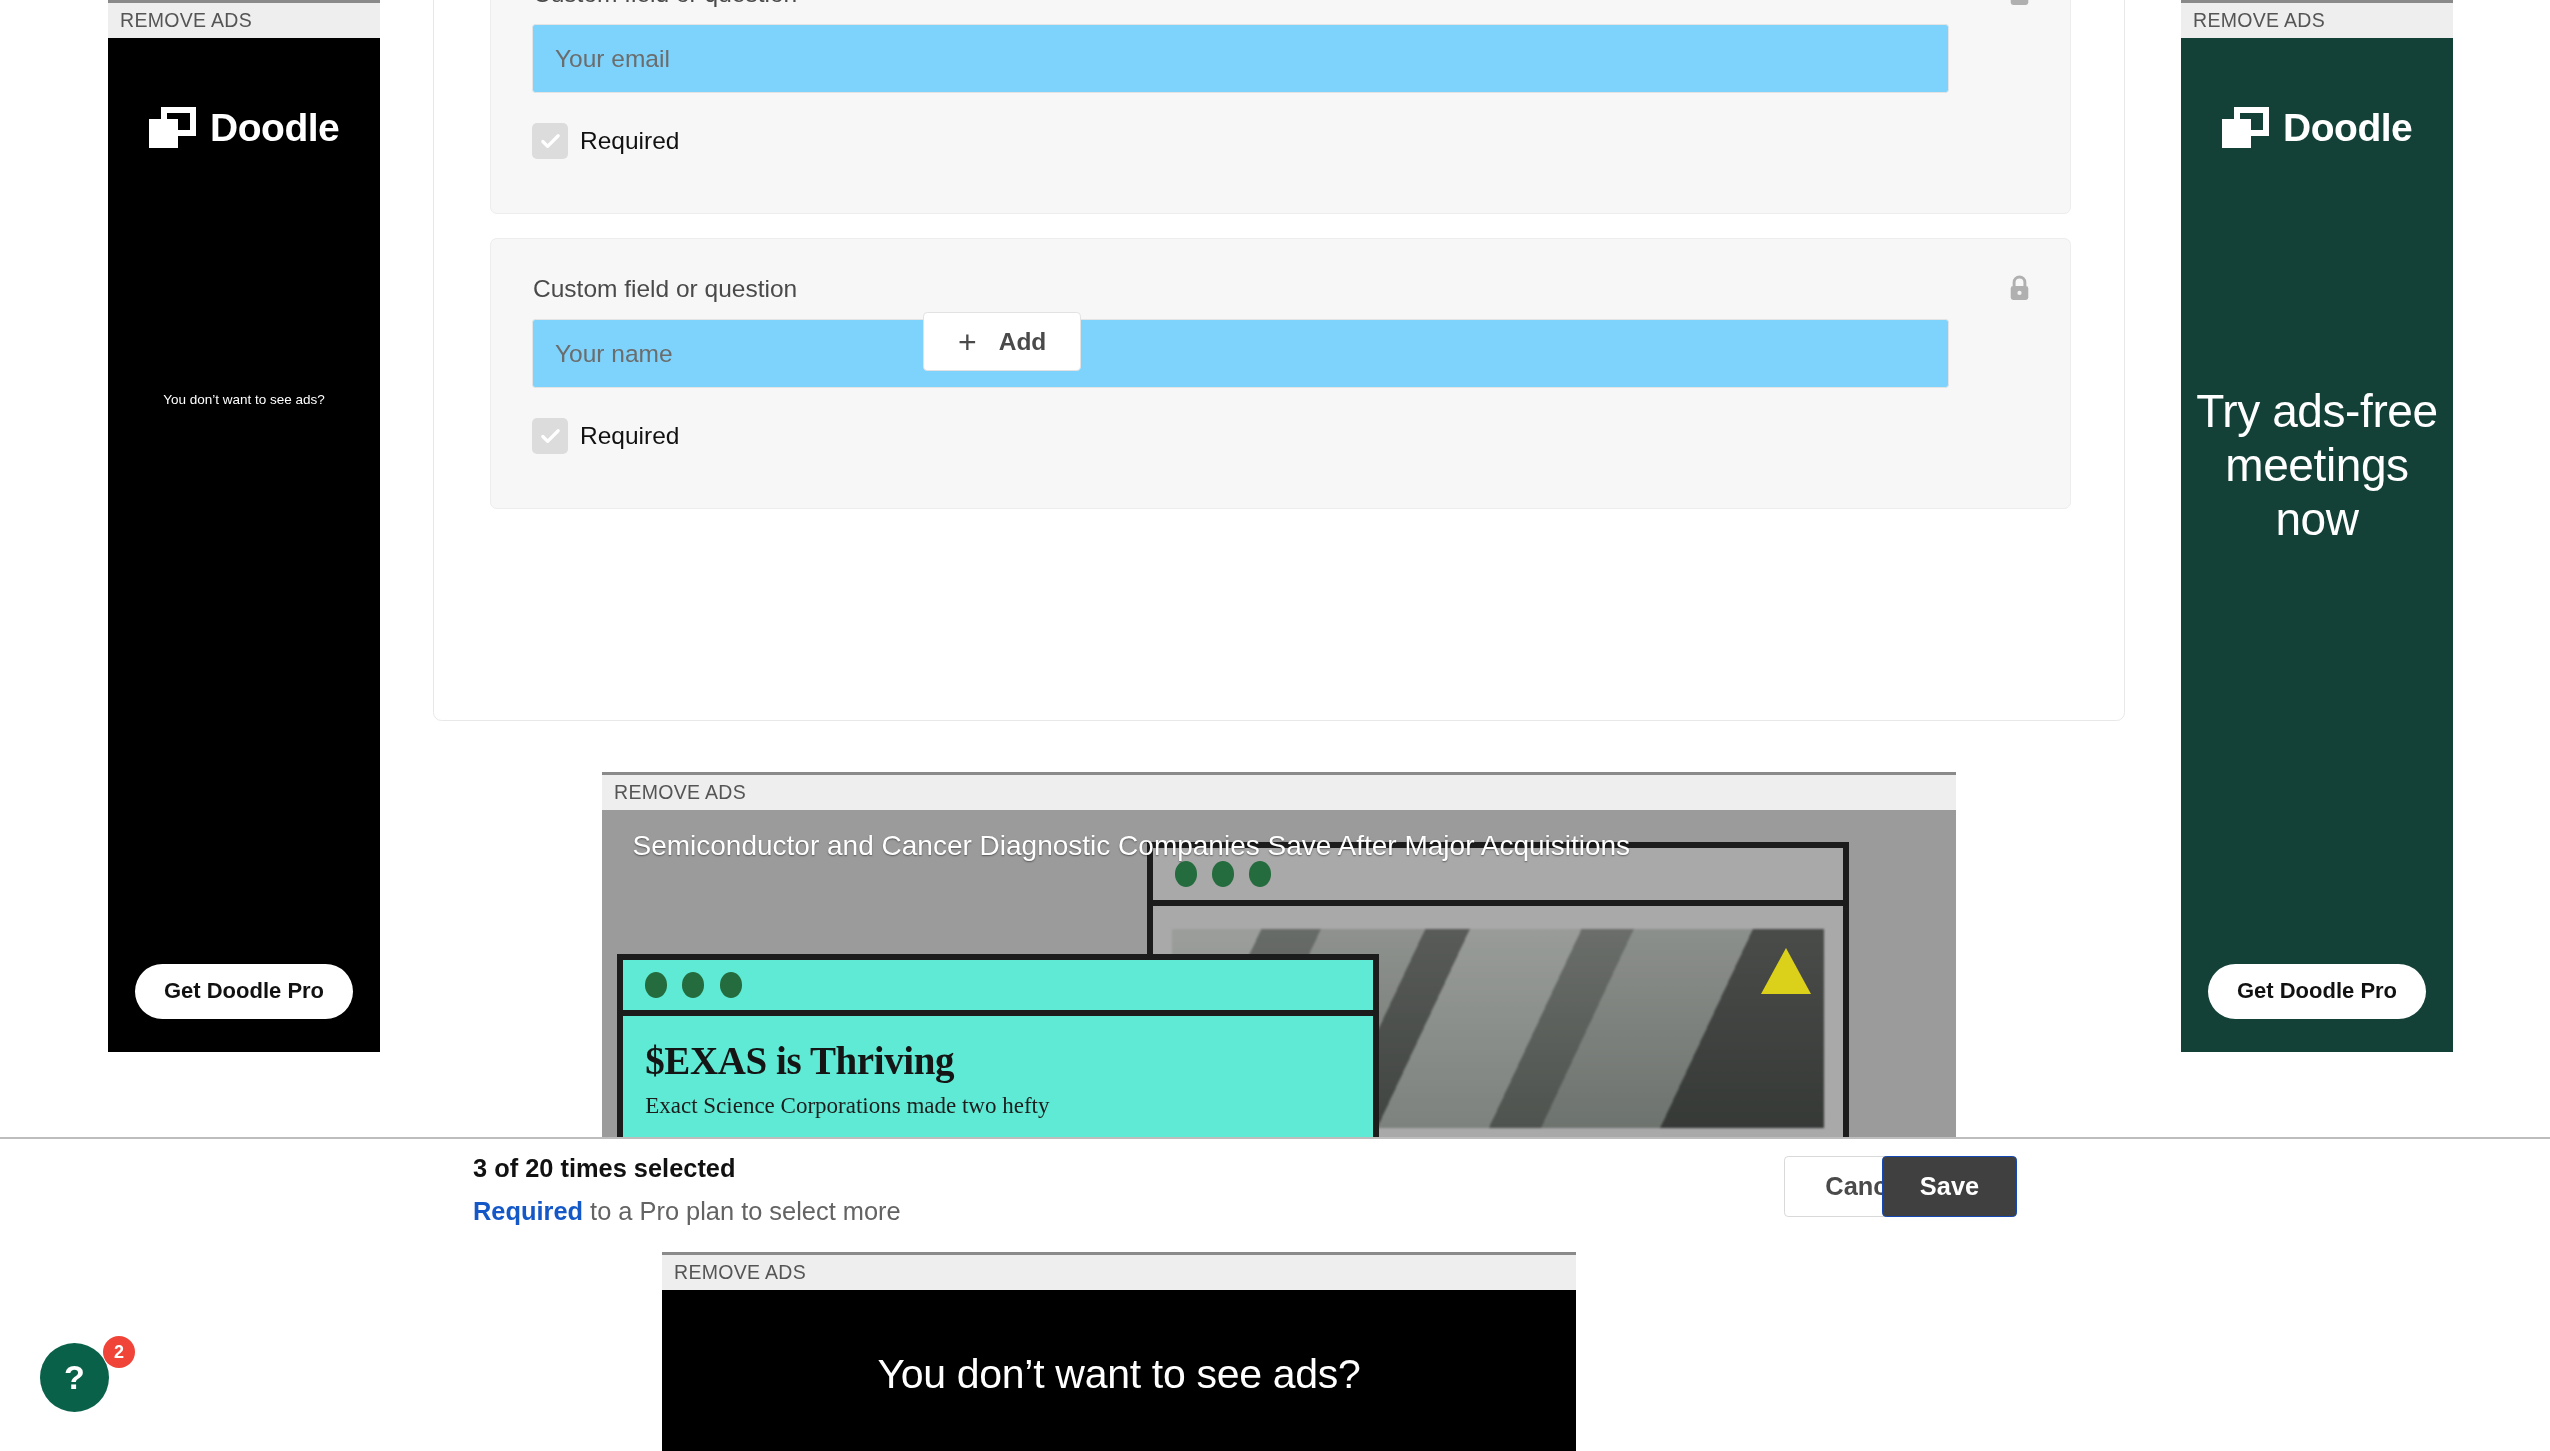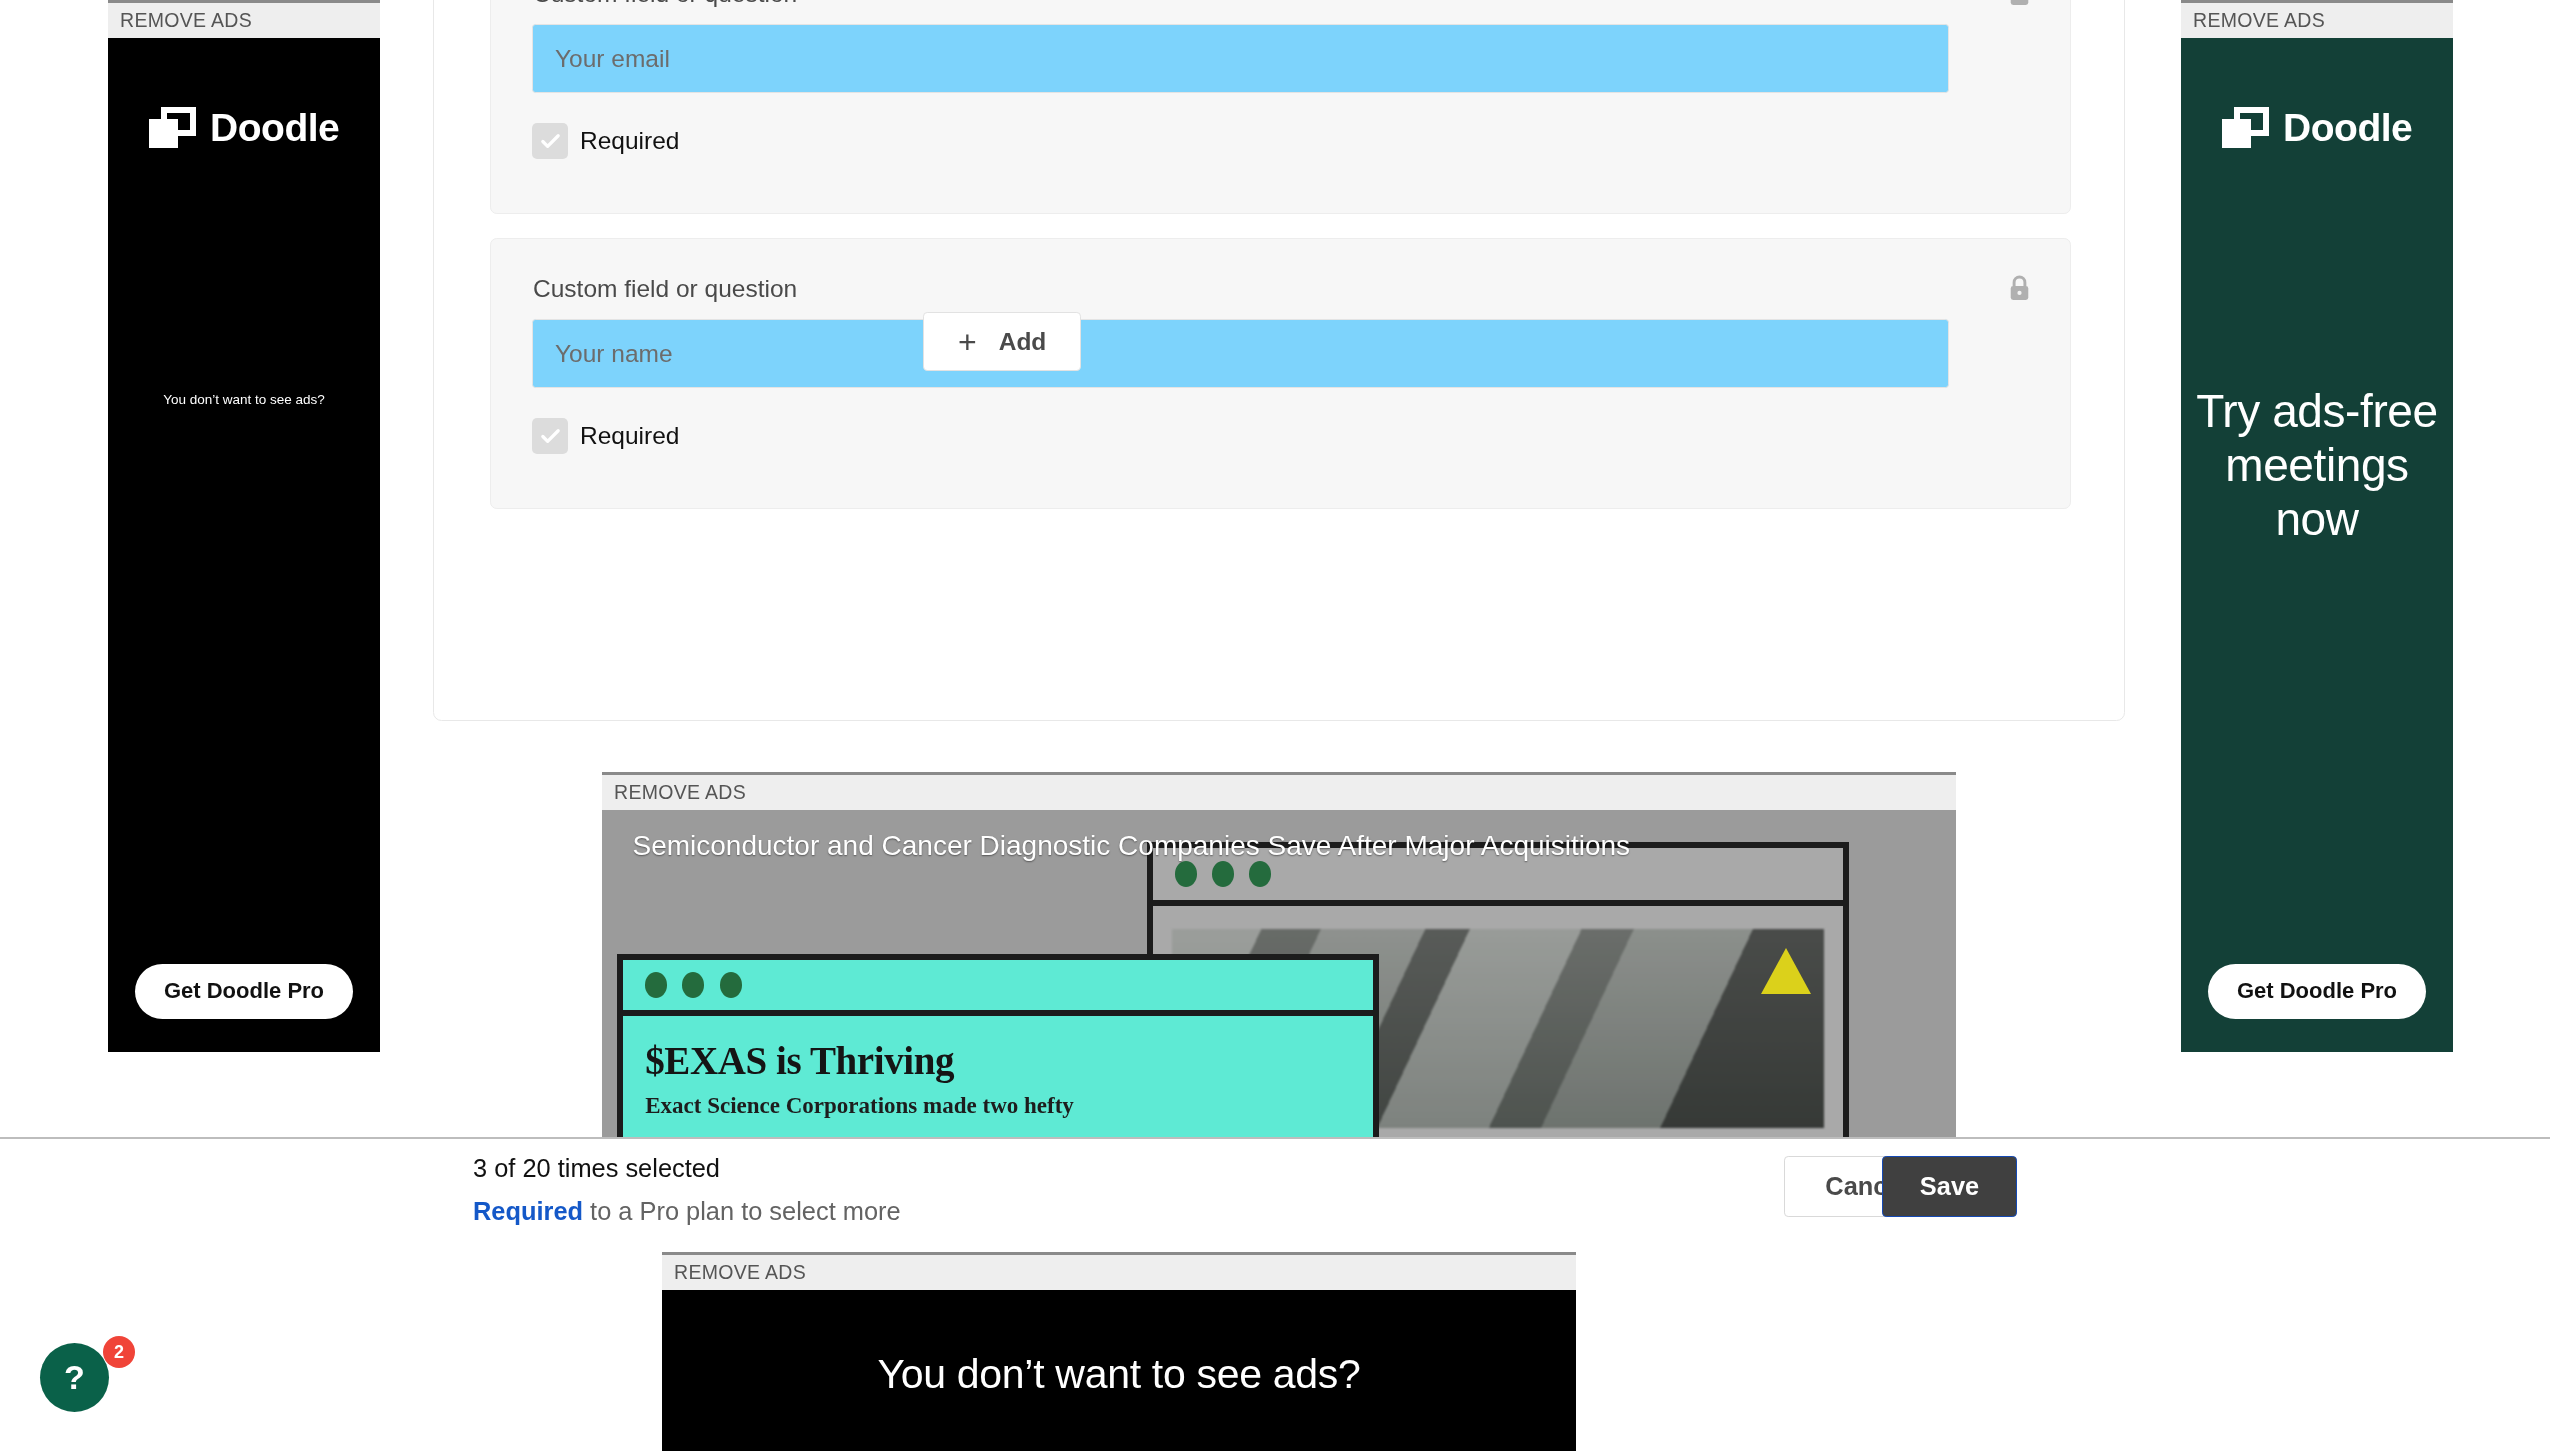--- a/index.html
+++ b/index.html
@@ -156,32 +156,32 @@
     display: flex; align-items: center; gap: 15.2px; padding-left: 22px;
   }
   .dot { width: 22px; height: 25.4px; border-radius: 50%; background: #246b3d; }
   .news-title {
     padding: 22px 0 0 22px;
     font-family: "Liberation Serif", serif; font-weight: 700;
     font-size: 39px; color: #151515; letter-spacing: -0.4px;
   }
   .news-sub {
     padding: 10.2px 0 0 22px;
-    font-family: "Liberation Serif", serif; font-weight: 700;
+    font-family: "Liberation Serif", serif; font-weight: 400;
     font-size: 23px; color: #1d1d1d;
   }
 
   
   #bottom-bar {
     position: absolute; left: 0; right: 0; top: 1137px; height: 95px;
     background: #ffffff; border-top: 2.5px solid #bdbdbd; z-index: 20;
   }
   #bottom-bar .count {
     position: absolute; left: 473px; top: 15.2px;
-    font-size: 25.4px; font-weight: 400; color: #111111;
+    font-size: 25.4px; font-weight: 700; color: #111111;
   }
   #bottom-bar .upsell {
     position: absolute; left: 473px; top: 58px;
     font-size: 25.4px; color: #636363;
   }
   #bottom-bar .upsell a { color: #1458c8; font-weight: 700; text-decoration: none; }
   .bar-btn {
     position: absolute; top: 17px; height: 61px;
     border-radius: 4.2px; font-size: 25.4px; font-weight: 700;
     display: flex; align-items: center; justify-content: center;

